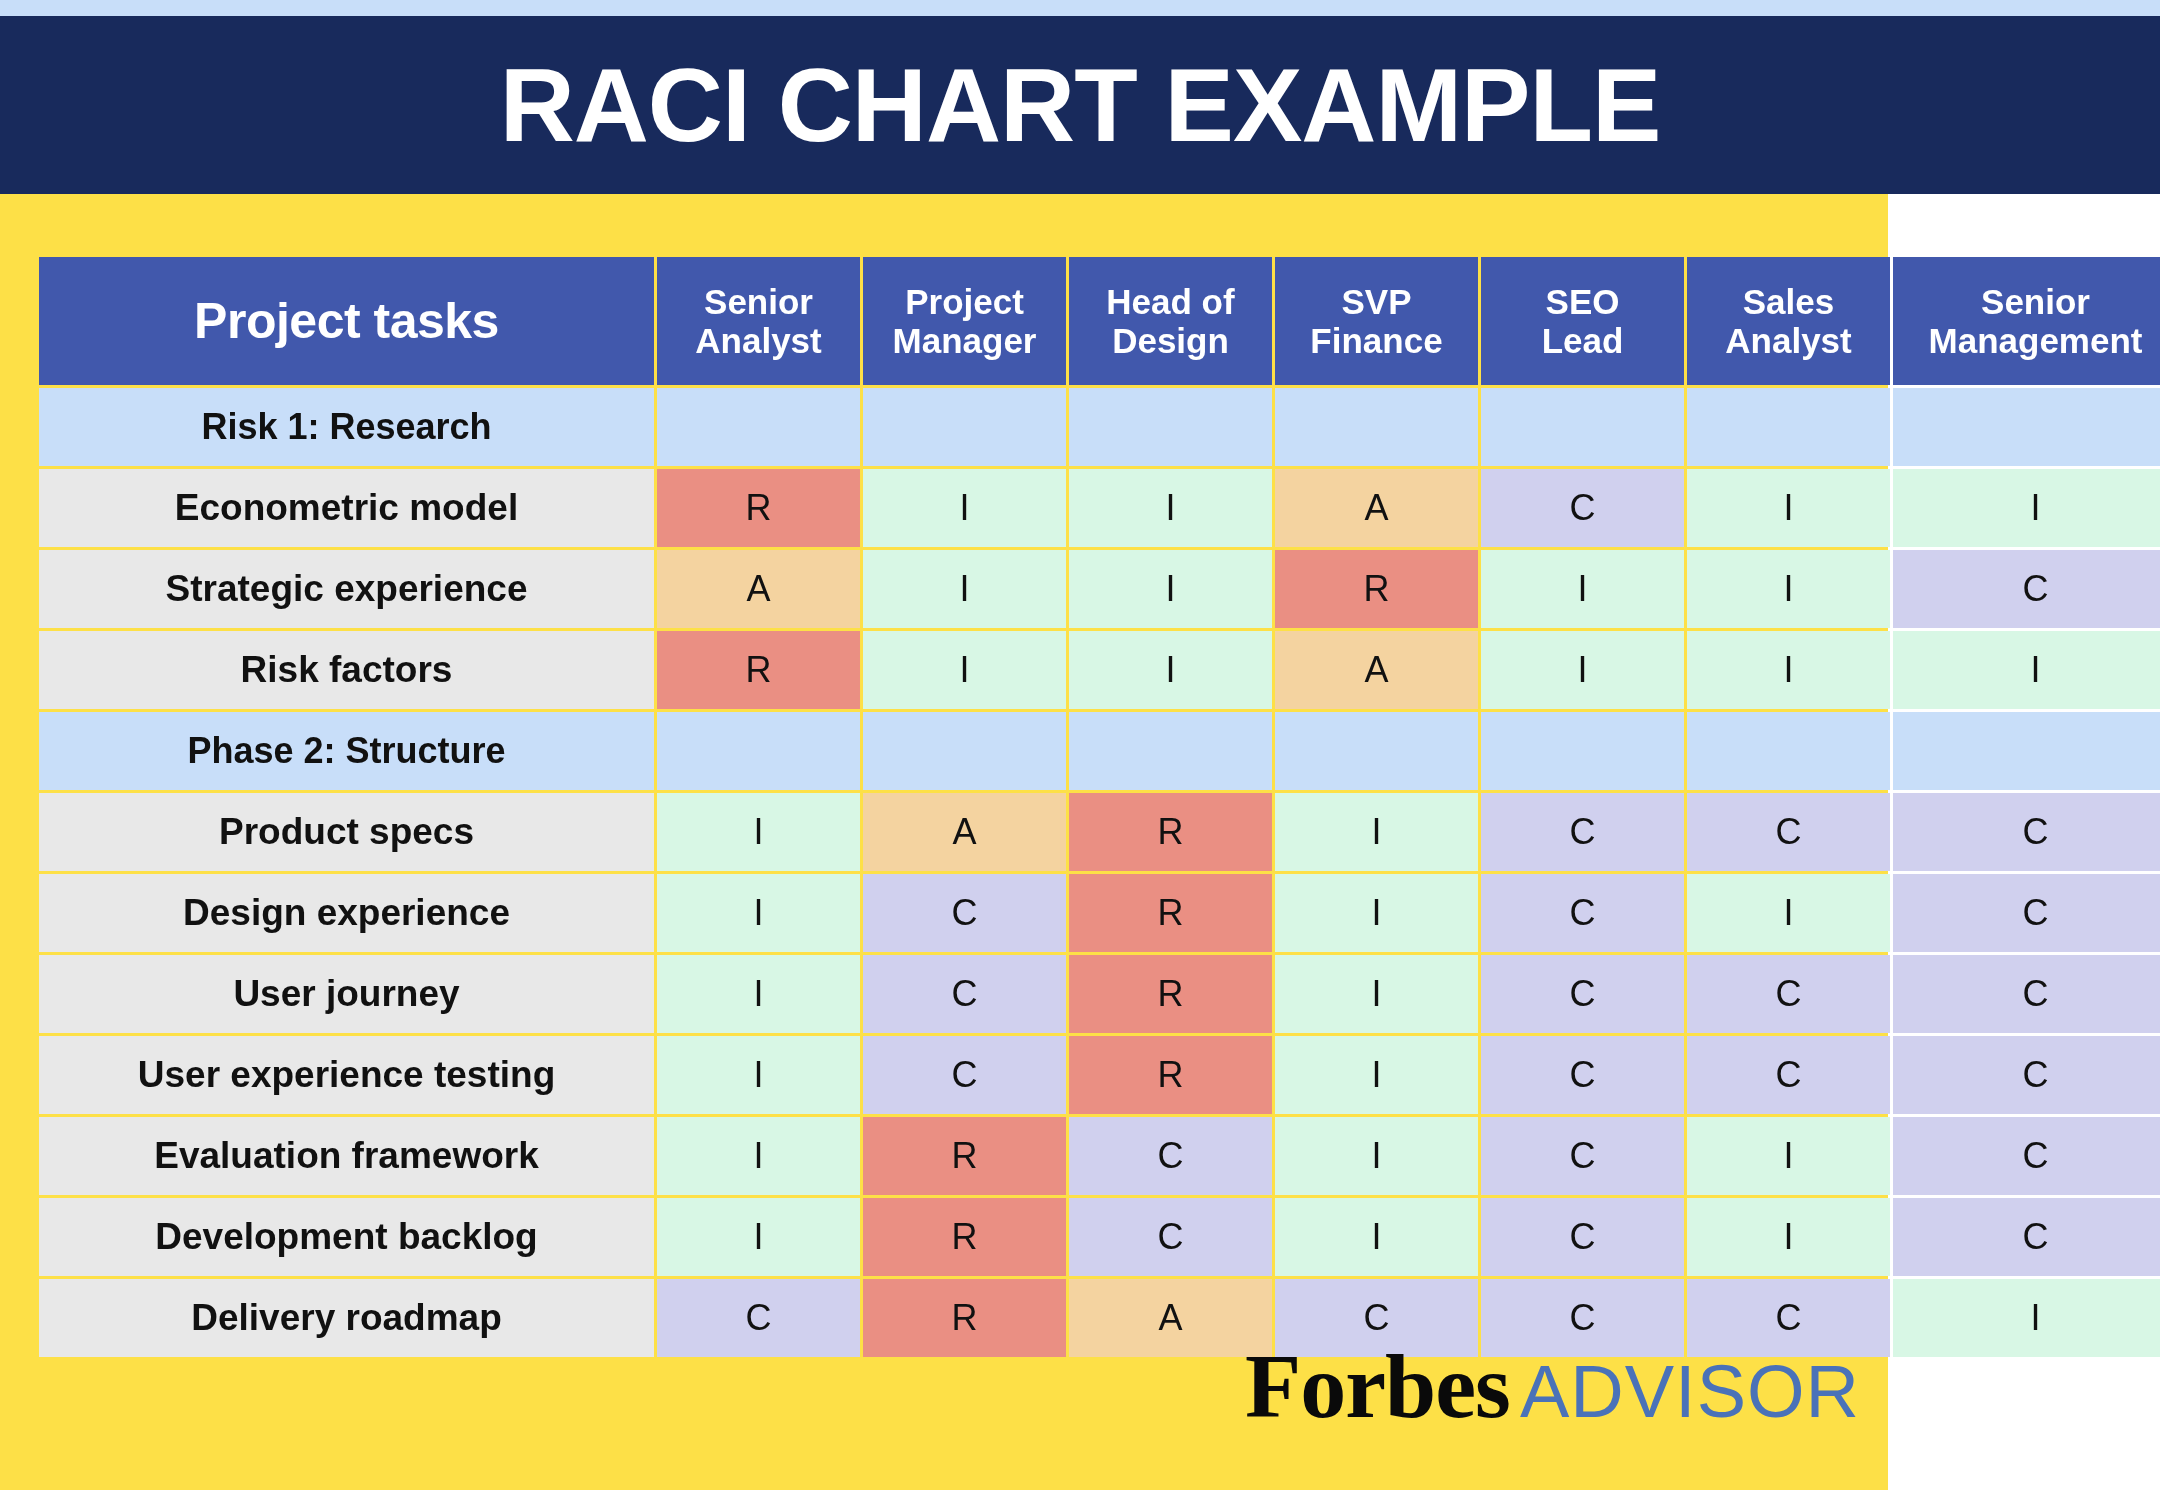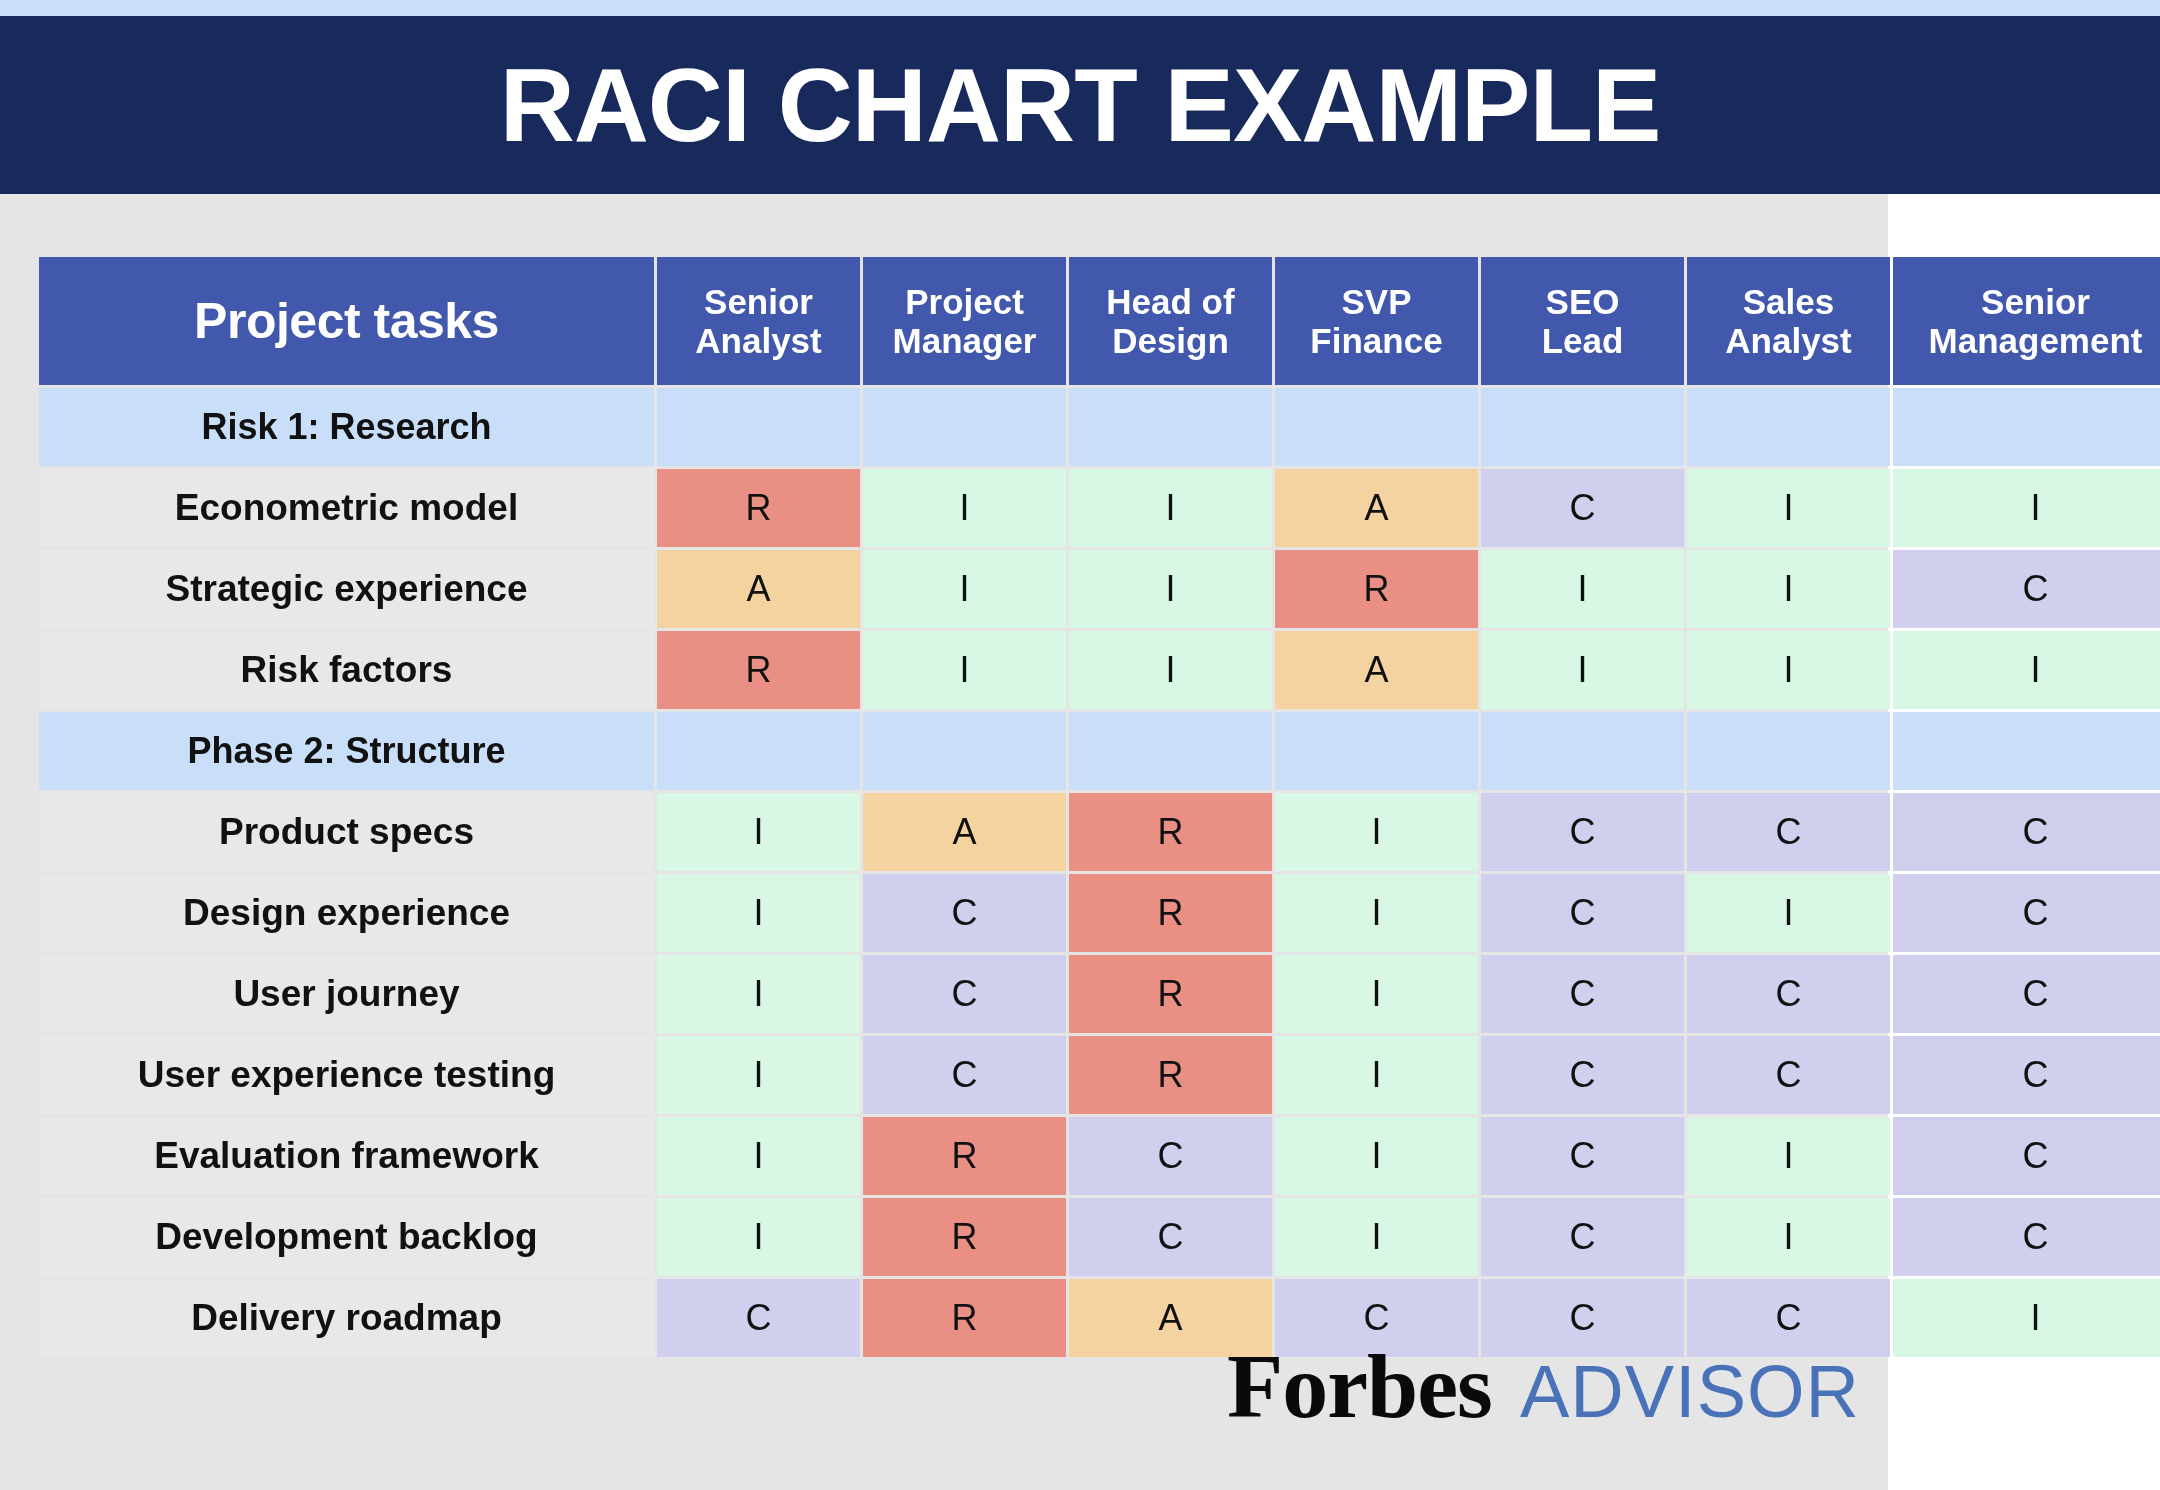--- a/index.html
+++ b/index.html
@@ -9,21 +9,21 @@
     height: 1490px;
     background: #ffffff;
     font-family: "Liberation Sans", sans-serif;
     overflow: hidden;
   }
 
   #page {
     position: relative;
     width: 1888px;
     height: 1490px;
-    background: #e5e5e5;
+    background: #fde047;
     text-decoration: underline;
   }
 
   
   .top-strip {
     position: absolute;
     top: 0; left: 0;
     width: 2160px;
     height: 16px;
     background: #c8def9;
@@ -121,21 +121,21 @@
   .cell-C { background: #d0d0ee; }
   .cell-I { background: #d8f7e5; }
 
   
   .logo {
     position: absolute;
     right: 28px;
     bottom: 58px;
     display: flex;
     align-items: baseline;
-    gap: 28px;
+    gap: 10px;
   }
   .logo .forbes {
     font-family: "Liberation Serif", serif;
     font-weight: bold;
     font-size: 92px;
     color: #0a0a0a;
     letter-spacing: -1px;
     line-height: 1;
   }
   .logo .advisor {

